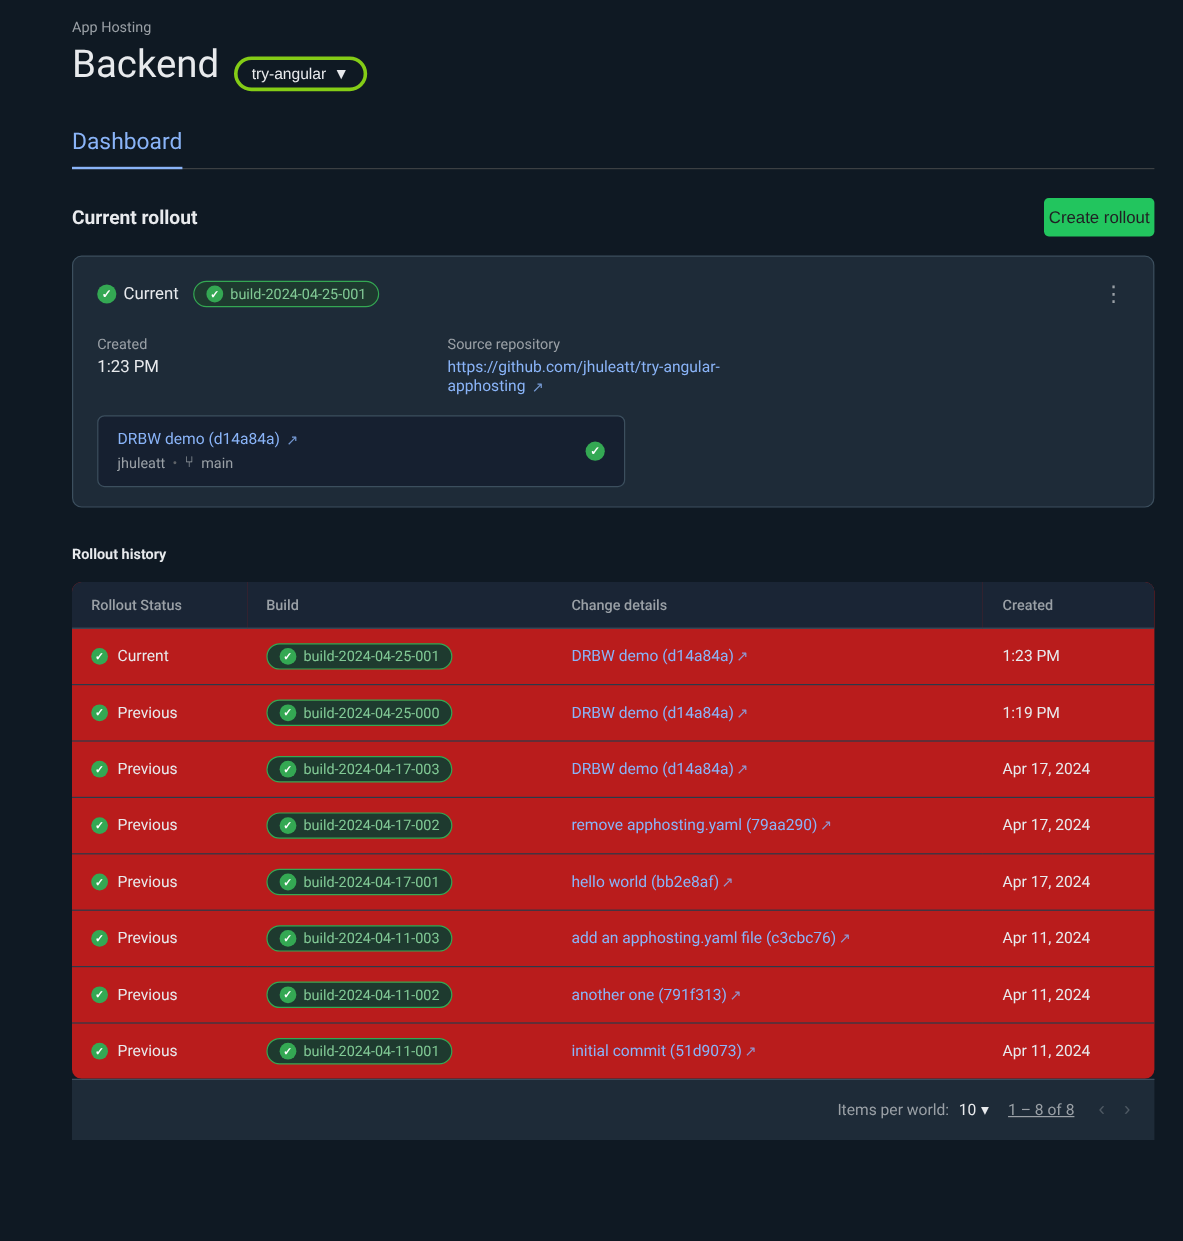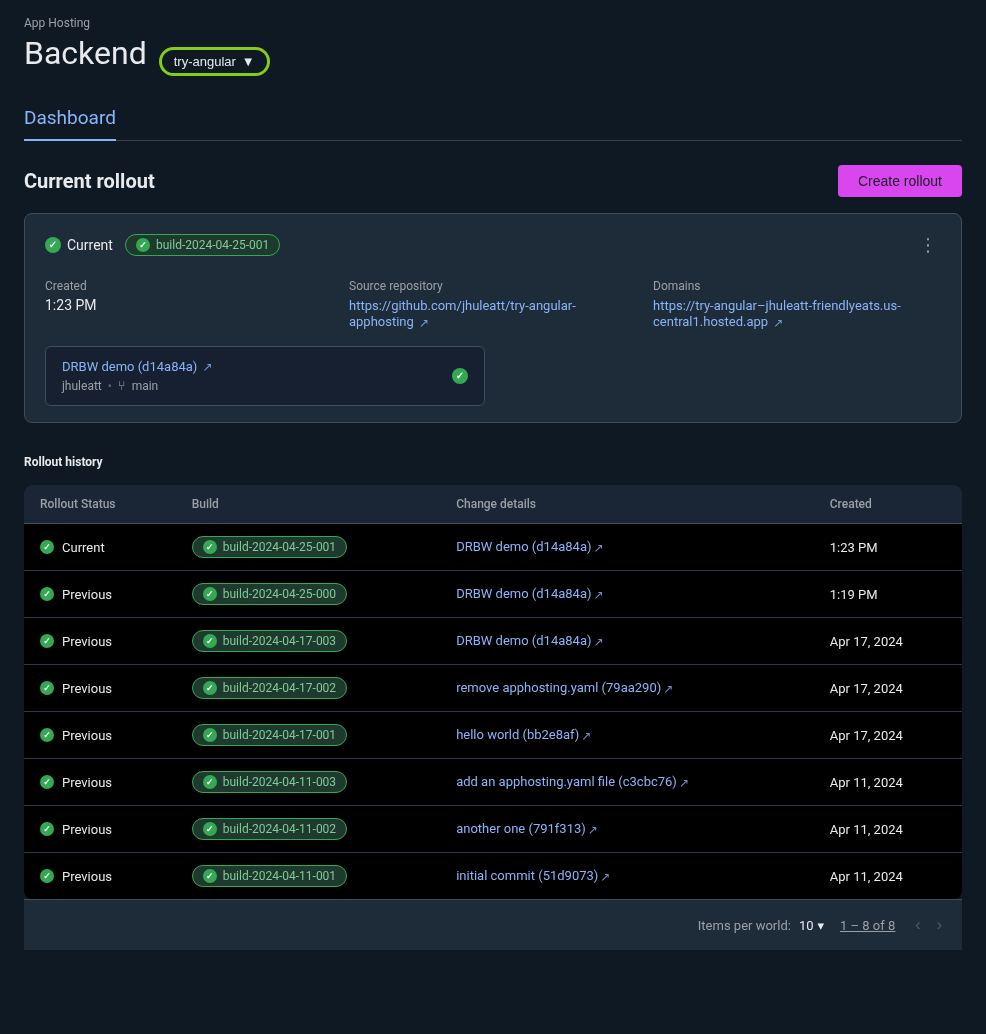--- a/index.html
+++ b/index.html
@@ -7,20 +7,21 @@
       background-color: #0f1923;
       color: #e0e0e0;
       font-family: 'Google Sans', Roboto, Arial, sans-serif;
       font-size: 14px;
       min-height: 1034px;
       width: 986px;
     }
 
     .page-container {
       padding: 16px 24px;
+      margin-left: 36px;
     }
 
     .app-hosting-label {
       font-size: 12px;
       color: #9aa0a6;
       margin-bottom: 4px;
     }
 
     .backend-title {
       font-size: 32px;
@@ -71,30 +72,30 @@
     }
 
     .section-header {
       display: flex;
       justify-content: space-between;
       align-items: center;
       margin-bottom: 16px;
     }
 
     .section-title {
-      font-size: 20px;
+      font-size: 16px;
       color: #e8eaed;
     }
 
     .create-rollout-btn {
-      background: #d946ef;
+      background: #22c55e;
       color: #202124;
       border: none;
       border-radius: 4px;
-      padding: 8px 20px;
+      padding: 8px 4px;
       font-size: 14px;
       font-weight: 500;
       cursor: pointer;
     }
 
     .current-rollout-card {
       background: #1e2b38;
       border: 1px solid #3c4f5e;
       border-radius: 8px;
       padding: 16px 20px;
@@ -242,21 +243,21 @@
 
     .rollout-history-title {
       font-size: 12px;
       color: #e8eaed;
       margin-bottom: 16px;
     }
 
     .history-table {
       width: 100%;
       border-collapse: collapse;
-      background: #000000;
+      background: #b91c1c;
       border-radius: 8px;
       overflow: hidden;
     }
 
     .history-table thead tr {
       background: #1a2535;
       border-bottom: 1px solid #3c4f5e;
     }
 
     .history-table th {
@@ -411,27 +412,20 @@
 
     <div class="rollout-meta">
       <div>
         <div class="meta-label">Created</div>
         <div class="meta-value">1:23 PM</div>
       </div>
       <div>
         <div class="meta-label">Source repository</div>
         <a class="meta-link">
           <span>https://github.com/jhuleatt/try-angular-apphosting</span>
-          <span class="ext-link-icon">↗</span>
-        </a>
-      </div>
-      <div>
-        <div class="meta-label">Domains</div>
-        <a class="meta-link">
-          <span>https://try-angular–jhuleatt-friendlyeats.us-central1.hosted.app</span>
           <span class="ext-link-icon">↗</span>
         </a>
       </div>
     </div>
 
     <div class="commit-card">
       <div class="commit-info">
         <a class="commit-link">
           <span>DRBW demo (d14a84a)</span>
           <span class="ext-link-icon">↗</span>

